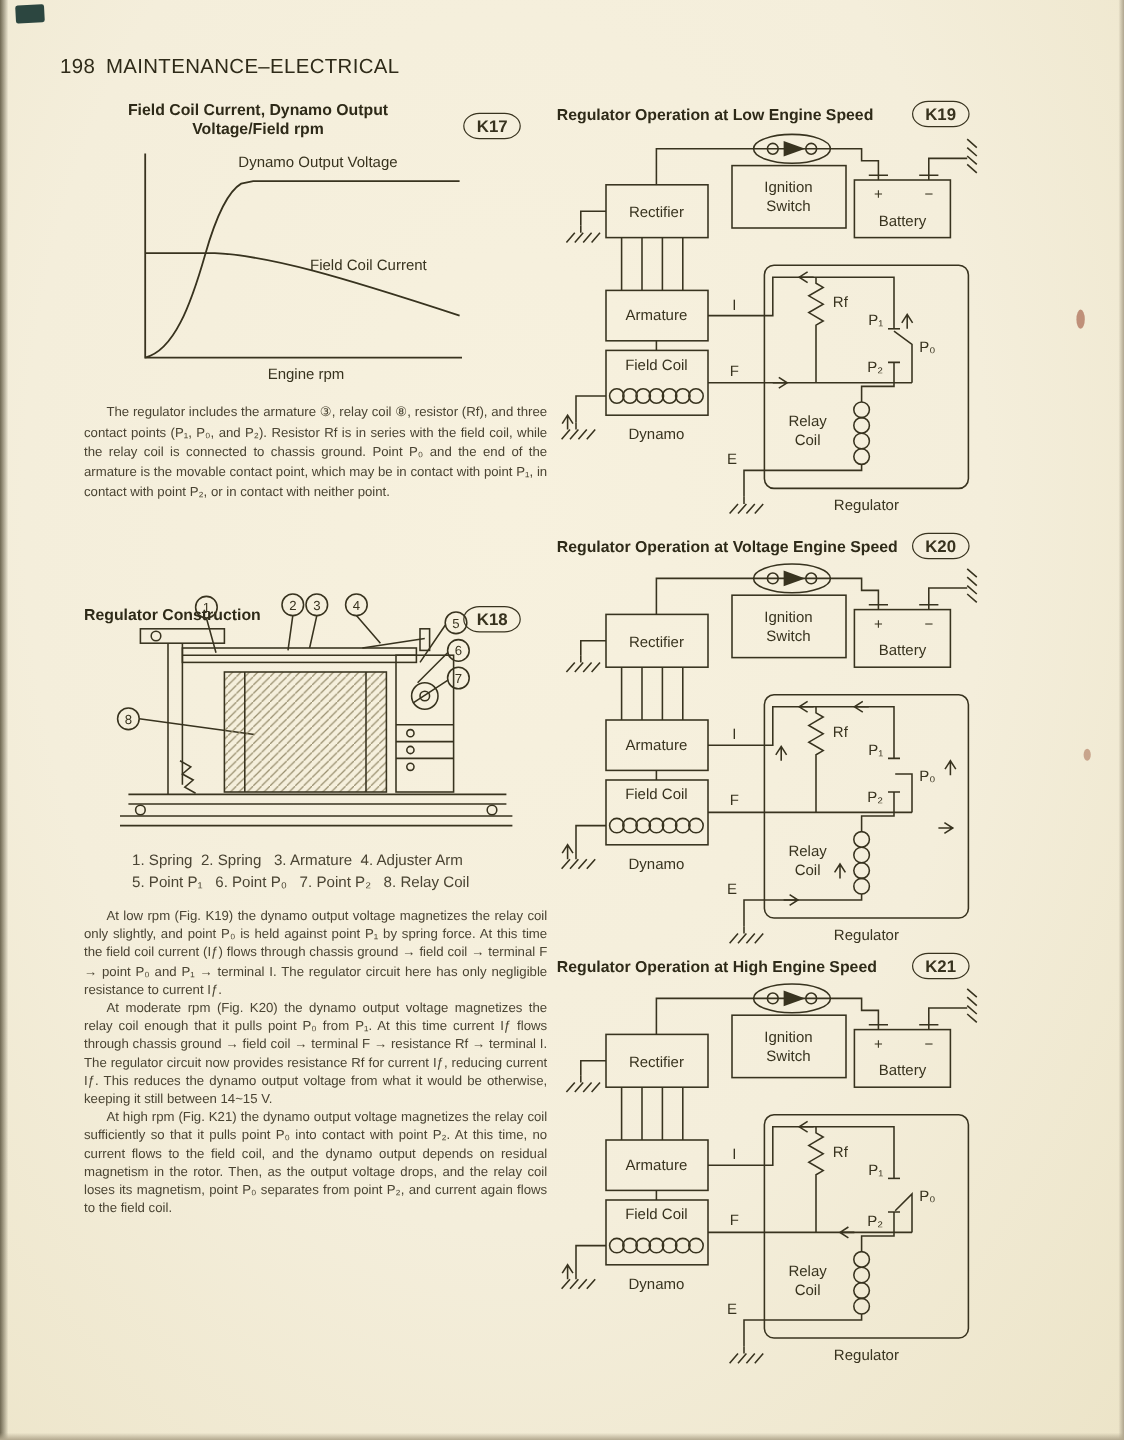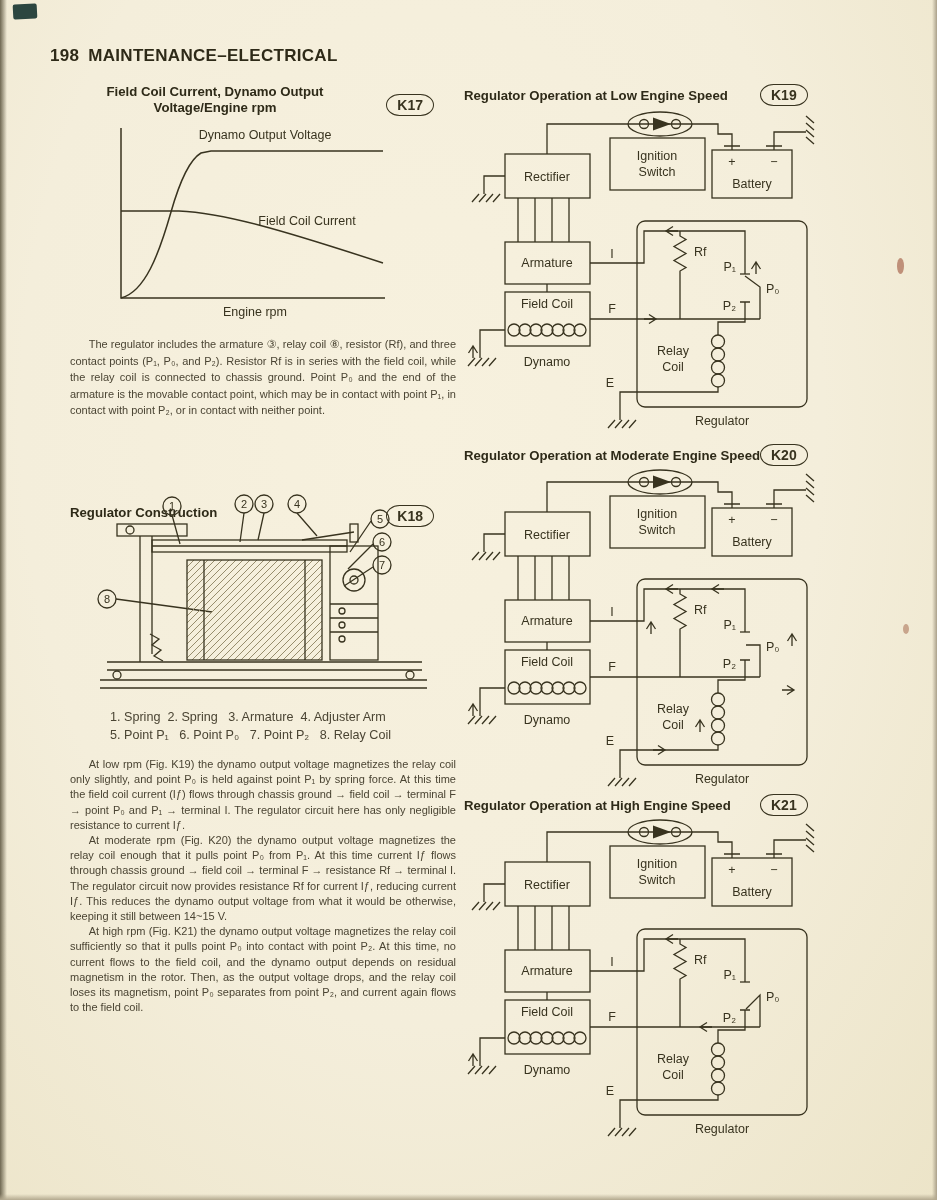--- a/index.html
+++ b/index.html
@@ -21,21 +21,21 @@
     background:linear-gradient(to left,#aaa08a,rgba(170,160,138,0));}
   .edge-bottom{position:absolute;left:0;bottom:0;width:100%;height:6px;
     background:linear-gradient(to top,#b3a98f,rgba(179,169,143,0));}
   .corner-mark{position:absolute;left:13px;top:4px;width:24px;height:15px;
     background:#2c4640;transform:rotate(-3deg);border-radius:2px;}
   .smudge1{position:absolute;left:897px;top:258px;width:7px;height:16px;
     background:rgba(150,70,45,.55);border-radius:50%;}
   .smudge2{position:absolute;left:903px;top:624px;width:6px;height:10px;
     background:rgba(150,80,50,.45);border-radius:50%;}
 
-  .page-header{position:absolute;left:50px;top:46px;font-weight:bold;
+  .page-header{position:absolute;left:50px;top:46px;font-weight:normal;
     font-size:17px;letter-spacing:.3px;color:#2e2a18;}
   .page-header .num{margin-right:9px;}
 
   .badge{display:inline-block;border:1.7px solid var(--ink);border-radius:16px/13px;
     padding:0 10px;font-weight:bold;font-size:14px;line-height:20px;color:var(--ink);
     background:transparent;}
 
   .fig-head{position:absolute;display:flex;align-items:flex-start;font-weight:bold;
     font-size:13.2px;color:#2e2a18;}
   .k17-head{left:62px;top:84px;width:372px;align-items:flex-end;}
@@ -76,21 +76,21 @@
   <div class="smudge1"></div>
   <div class="smudge2"></div>
 
   <div class="page-header">
     <span class="num">198</span><span>MAINTENANCE–ELECTRICAL</span>
   </div>
 
   <div class="fig-head k17-head">
     <div class="k17-titles">
       <div>Field Coil Current, Dynamo Output</div>
-      <div>Voltage/Engine rpm</div>
+      <div>Voltage/Field rpm</div>
     </div>
     <span class="badge">K17</span>
   </div>
 
   <svg class="abs" style="left:115px;top:122px" width="275" height="200" viewBox="0 0 275 200">
     <path class="ln2" d="M6 6 V176 H270"></path>
     <path class="ln2" d="M6 176 C30 170 44 132 56 90 C64 62 74 38 86 31 L96 29 H268"></path>
     <path class="ln2" d="M6 89 H64 C110 91 170 109 268 141"></path>
     <text x="150" y="17" text-anchor="middle">Dynamo Output Voltage</text>
     <text x="192" y="103" text-anchor="middle">Field Coil Current</text>
@@ -254,21 +254,21 @@
       <text x="276" y="167" text-anchor="end">P₁</text>
       <text x="306" y="189">P₀</text>
       <text x="276" y="206" text-anchor="end">P₂</text>
       <text x="213" y="251" text-anchor="middle">Relay</text>
       <text x="213" y="267" text-anchor="middle">Coil</text>
       <text x="262" y="321" text-anchor="middle">Regulator</text>
     </g>
   </svg>
 
   <div class="head-r" style="left:464px;top:448px">
-    <span>Regulator Operation at Moderate Engine Speed</span>
+    <span>Regulator Operation at Voltage Engine Speed</span>
     <span class="badge">K20</span>
   </div>
 
   <svg class="abs" style="left:460px;top:462px" width="430" height="335" viewBox="0 0 430 335">
     <g>
       <path class="ln" d="M87 50 V20 H258 V30 H272 V42"></path>
       <path class="ln" d="M314 42 V28 H340"></path>
       <path class="ln" d="M264 42 H280 M306 42 H322 M272 42 V46 M314 42 V46"></path>
       <path class="ln" d="M45 72 H24 V84"></path>
       <path class="ln" d="M58 94 V138 M75 94 V138 M92 94 V138 M109 94 V138"></path>

